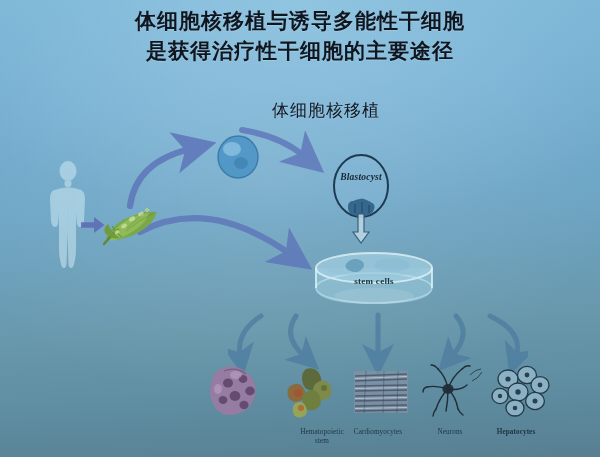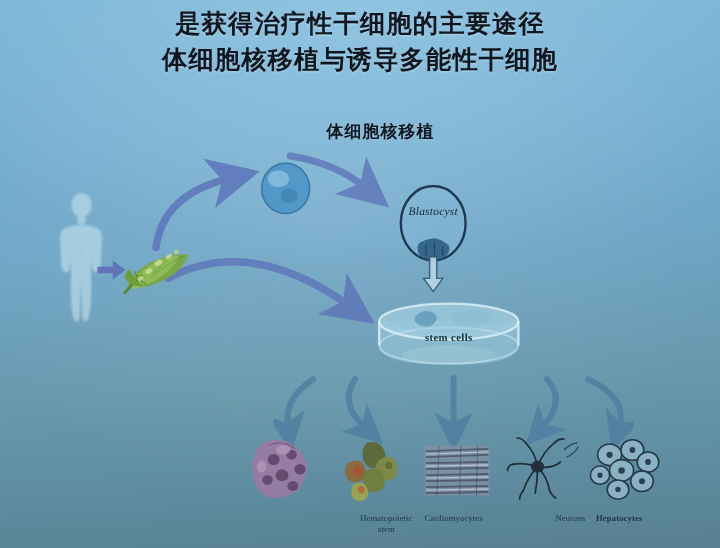--- a/index.html
+++ b/index.html
@@ -40,22 +40,22 @@
     color: #10161f;
     letter-spacing: 1px;
     line-height: 1.42;
     text-shadow: 0 1px 1px rgba(255,255,255,0.18);
   }
 
   
   .cn-label {
     position: absolute;
     color: #0e1620;
-    font-size: 14px;
-    font-weight: 700;
+    font-size: 17px;
+    font-weight: 400;
     letter-spacing: 1px;
     line-height: 1.34;
     z-index: 6;
     text-shadow: 0 1px 1px rgba(255,255,255,0.15);
   }
   #label-scnt { top: 100px; left: 272px; }
   #label-ips  { top: 247px; left: 80px; text-align: center; }
 
   
   .human {
@@ -122,20 +122,21 @@
     left: 330px;
     top: 172px;
     width: 62px;
     text-align: center;
     font-family: "Liberation Serif", serif;
     font-size: 9.5px;
     font-style: italic;
     color: #152430;
     z-index: 5;
     letter-spacing: .2px;
+    font-weight: bold;
   }
 
   
   .dish {
     position: absolute;
     left: 312px;
     top: 248px;
     width: 124px;
     height: 72px;
     z-index: 4;
@@ -194,22 +195,22 @@
   
   .soft { filter: blur(0.35px); }
   .soft2 { filter: blur(0.7px); }
 </style>
 </head>
 <body>
 
 <div id="slide">
 
   <div class="title-block">
+    <div class="title-line">体细胞核移植与诱导多能性干细胞</div>
     <div class="title-line">是获得治疗性干细胞的主要途径</div>
-    <div class="title-line">体细胞核移植与诱导多能性干细胞</div>
   </div>
 
   <svg class="human soft2" viewBox="0 0 48 118">
     <g fill="#d2ecf4" opacity="0.85">
       <ellipse cx="24" cy="11" rx="8.4" ry="10"></ellipse>
       <rect x="20.5" y="20" width="7" height="7" rx="3"></rect>
       <path d="M11 30 q13 -5 26 0 q4 2 4 9 l-1 22 q-1 6 -4 6 q-3 0 -3.4 -6 l-0.6 -9 l0 36 q0 8 -1.5 14 q-1 6 -3.5 6 q-2.4 0 -2.6 -6 l-0.9 -30 l-0.9 30 q-0.2 6 -2.6 6 q-2.5 0 -3.5 -6 q-1.5 -6 -1.5 -14 l0 -36 l-0.6 9 q-0.4 6 -3.4 6 q-3 0 -4 -6 l-1 -22 q0 -7 4 -9 z"></path>
     </g>
     <g fill="none" stroke="#a9d4e4" stroke-width="0.8" opacity="0.55">
       <ellipse cx="24" cy="11" rx="8.4" ry="10"></ellipse>
@@ -425,21 +426,21 @@
     </svg>
   </div>
 
   <div class="cell-cap" style="left:284px;">
     <div>Hematopoietic</div>
     <div>stem</div>
   </div>
   <div class="cell-cap" style="left:340px;">
     <div>Cardiomyocytes</div>
   </div>
-  <div class="cell-cap" style="left:412px;text-align:right;">
+  <div class="cell-cap" style="left:412px;">
     <div>Neurons</div>
   </div>
   <div class="cell-cap" style="left:478px;font-weight:bold;">
     <div>Hepatocytes</div>
   </div>
 
   <div class="cn-label" id="label-scnt">体细胞核移植</div>
 
 </div>
 

